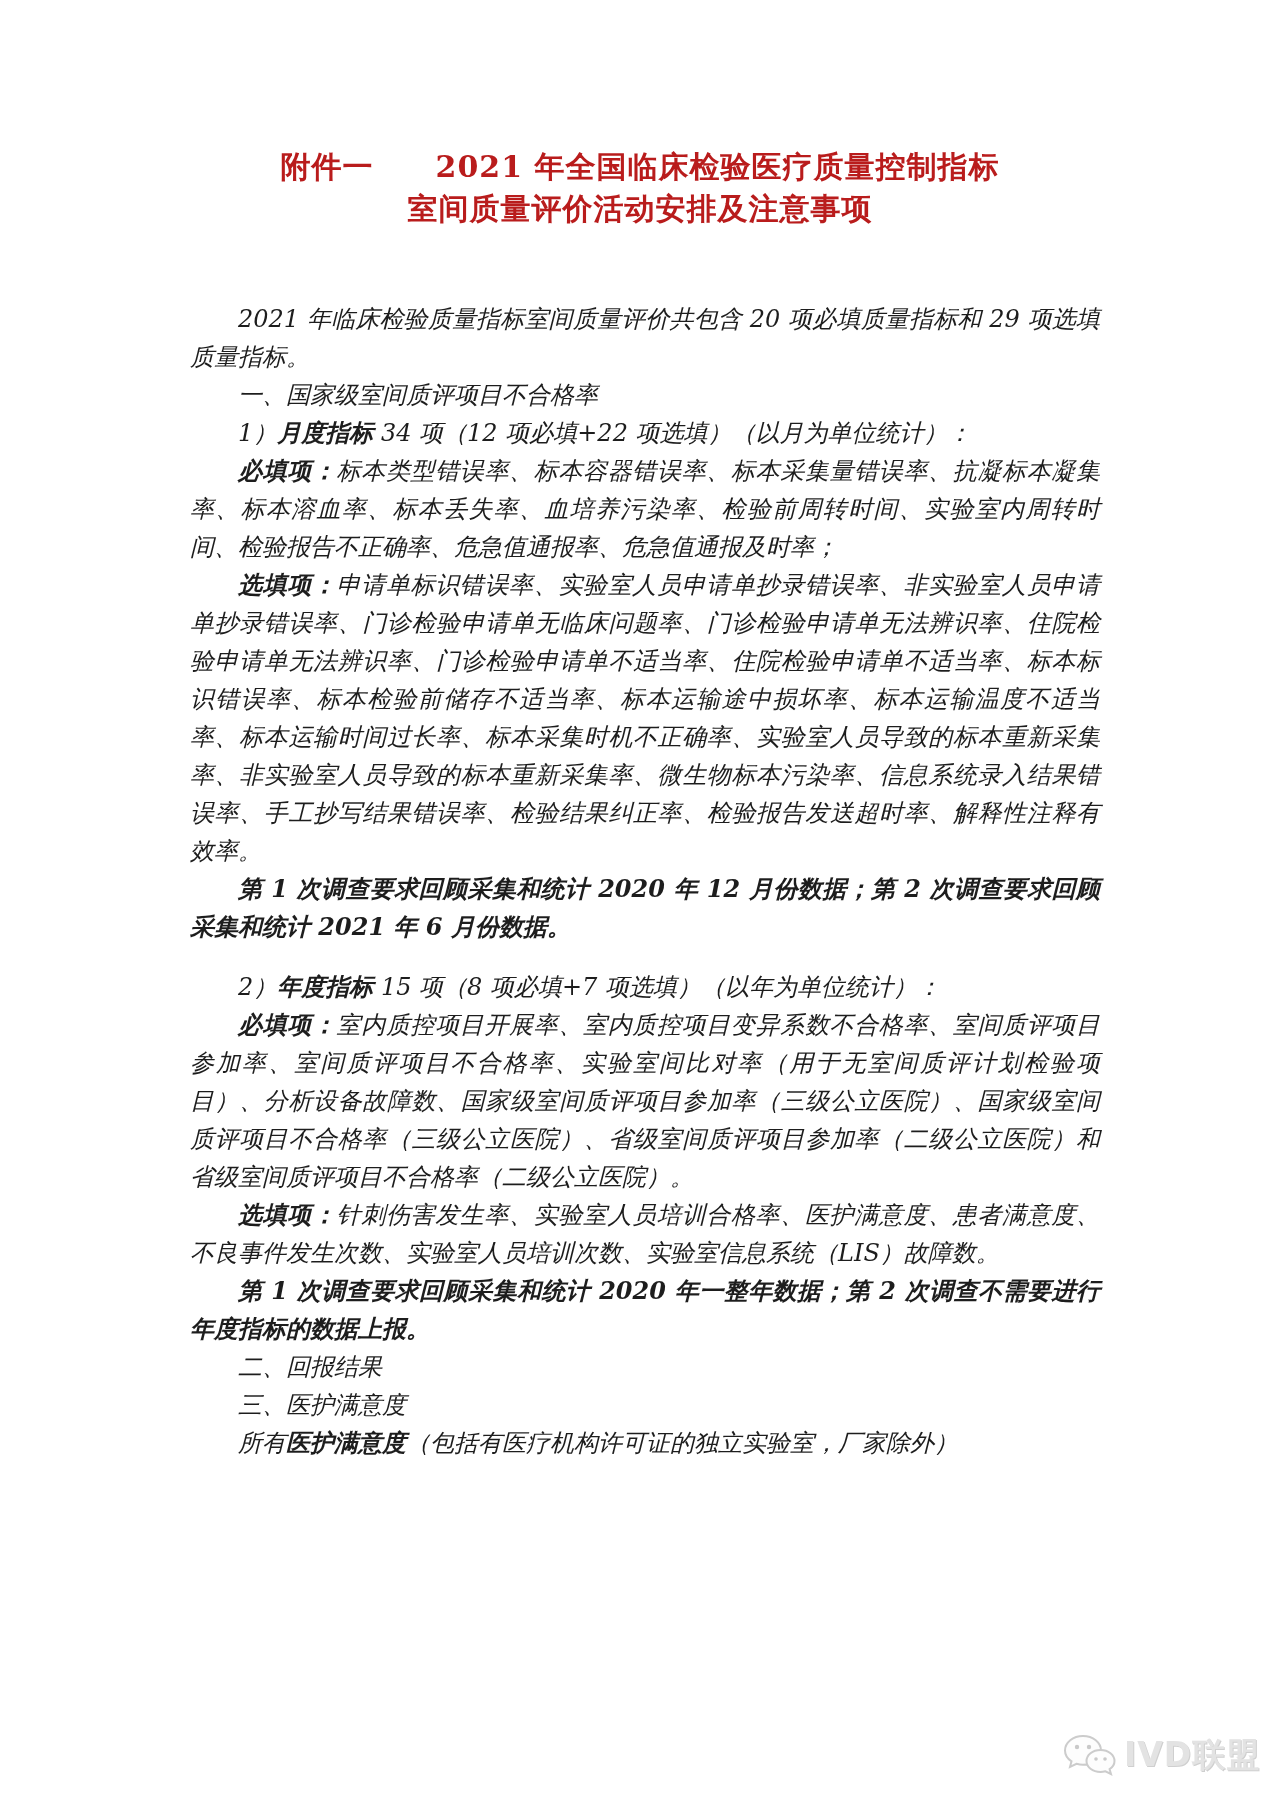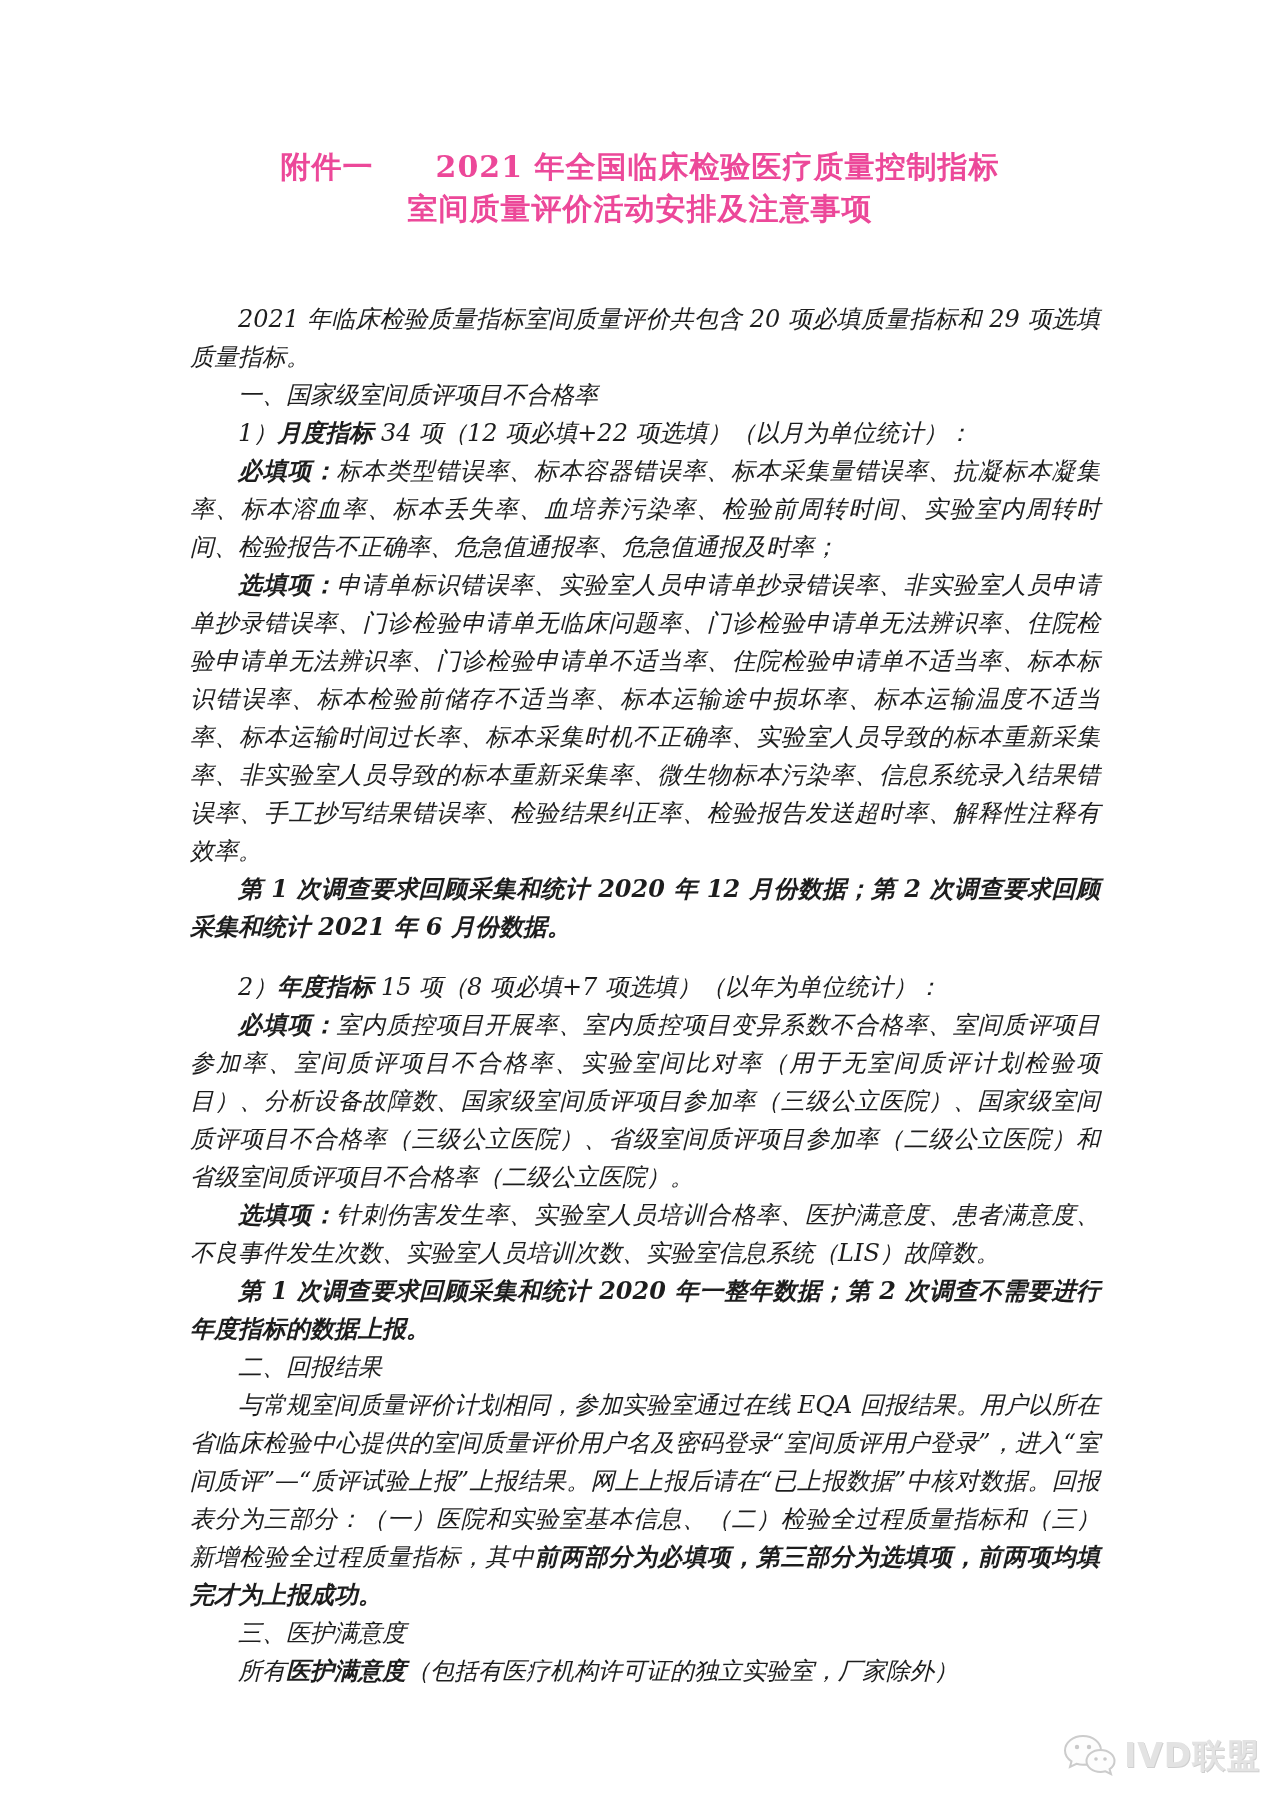--- a/index.html
+++ b/index.html
@@ -15,21 +15,21 @@
   .title-block {
     position: absolute;
     top: 146px;
     left: 0;
     width: 1280px;
     text-align: center;
     font-weight: bold;
     font-size: 30px;
     line-height: 42px;
     letter-spacing: 1px;
-    color: #ec4899;
+    color: #b91c1c;
   }
   .content {
     position: absolute;
     top: 300px;
     left: 190px;
     width: 910px;
     font-size: 24px;
     line-height: 38px;
     text-align: justify;
     color: #1d1d1d;
@@ -41,21 +41,20 @@
     text-indent: 2em;
   }
   .content p.sp { margin-top: 22px; }
   .content span.bold { font-weight: bold; }
   .watermark {
     position: absolute;
     left: 1062px;
     top: 1733px;
     height: 46px;
     display: flex;
-    align-items: center;
     gap: 8px;
     user-select: none;
   }
   .watermark .wm-text {
     font-family: "DejaVu Sans", "Liberation Sans", sans-serif;
     font-size: 33px;
     font-weight: bold;
     color: #e3e3e3;
     text-shadow: 1px 1px 0 #cfcfcf, -1px -1px 0 #ffffff;
     letter-spacing: 1px;
@@ -78,21 +77,20 @@
       <p><span>一、国家级室间质评项目不合格率</span></p>
       <p><span>1）</span><span class="bold">月度指标</span><span> 34 项（12 项必填+22 项选填）（以月为单位统计）：</span></p>
       <p><span class="bold">必填项：</span><span>标本类型错误率、标本容器错误率、标本采集量错误率、抗凝标本凝集率、标本溶血率、标本丢失率、血培养污染率、检验前周转时间、实验室内周转时间、检验报告不正确率、危急值通报率、危急值通报及时率；</span></p>
       <p><span class="bold">选填项：</span><span>申请单标识错误率、实验室人员申请单抄录错误率、非实验室人员申请单抄录错误率、门诊检验申请单无临床问题率、门诊检验申请单无法辨识率、住院检验申请单无法辨识率、门诊检验申请单不适当率、住院检验申请单不适当率、标本标识错误率、标本检验前储存不适当率、标本运输途中损坏率、标本运输温度不适当率、标本运输时间过长率、标本采集时机不正确率、实验室人员导致的标本重新采集率、非实验室人员导致的标本重新采集率、微生物标本污染率、信息系统录入结果错误率、手工抄写结果错误率、检验结果纠正率、检验报告发送超时率、解释性注释有效率。</span></p>
       <p><span class="bold">第 1 次调查要求回顾采集和统计 2020 年 12 月份数据；第 2 次调查要求回顾采集和统计 2021 年 6 月份数据。</span></p>
       <p class="sp"><span>2）</span><span class="bold">年度指标</span><span> 15 项（8 项必填+7 项选填）（以年为单位统计）：</span></p>
       <p><span class="bold">必填项：</span><span>室内质控项目开展率、室内质控项目变异系数不合格率、室间质评项目参加率、室间质评项目不合格率、实验室间比对率（用于无室间质评计划检验项目）、分析设备故障数、国家级室间质评项目参加率（三级公立医院）、国家级室间质评项目不合格率（三级公立医院）、省级室间质评项目参加率（二级公立医院）和省级室间质评项目不合格率（二级公立医院）。</span></p>
       <p><span class="bold">选填项：</span><span>针刺伤害发生率、实验室人员培训合格率、医护满意度、患者满意度、不良事件发生次数、实验室人员培训次数、实验室信息系统（LIS）故障数。</span></p>
       <p><span class="bold">第 1 次调查要求回顾采集和统计 2020 年一整年数据；第 2 次调查不需要进行年度指标的数据上报。</span></p>
       <p><span>二、回报结果</span></p>
-      <p><span>与常规室间质量评价计划相同，参加实验室通过在线 EQA 回报结果。用户以所在省临床检验中心提供的室间质量评价用户名及密码登录“室间质评用户登录”，进入“室间质评”—“质评试验上报”上报结果。网上上报后请在“已上报数据”中核对数据。回报表分为三部分：（一）医院和实验室基本信息、（二）检验全过程质量指标和（三）新增检验全过程质量指标，其中</span><span class="bold">前两部分为必填项，第三部分为选填项，前两项均填完才为上报成功。</span></p>
       <p><span>三、医护满意度</span></p>
       <p><span>所有</span><span class="bold">医护满意度</span><span>（包括有医疗机构许可证的独立实验室，厂家除外）</span></p>
     </div>
 
   <div class="watermark">
     <svg class="wm-icon" width="54" height="46" viewBox="0 0 54 46">
       <g fill="#fdfdfd" stroke="#cccccc" stroke-width="2">
         <path d="M21 3 C11 3 3 9.5 3 17.5 C3 22 5.5 25.8 9.5 28.3 L8 34 L14.5 30.8 C16.5 31.4 18.7 31.8 21 31.8 C31 31.8 39 25.4 39 17.5 C39 9.5 31 3 21 3 Z"></path>
         <path d="M38.5 17 C30.5 17 24.5 22 24.5 28 C24.5 34 30.5 39 38.5 39 C40.2 39 41.9 38.7 43.4 38.3 L49 41 L47.6 36.2 C50.7 34.2 52.5 31.3 52.5 28 C52.5 22 46.5 17 38.5 17 Z"></path>
       </g>

